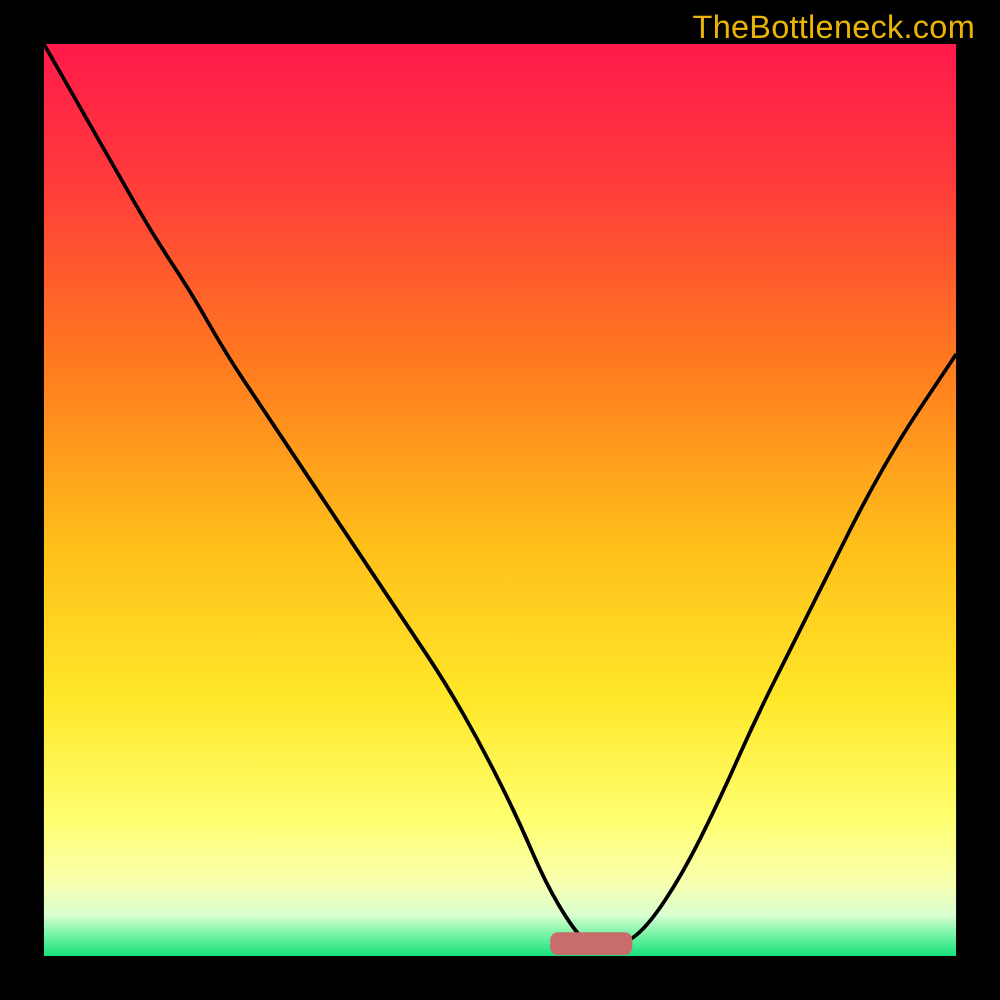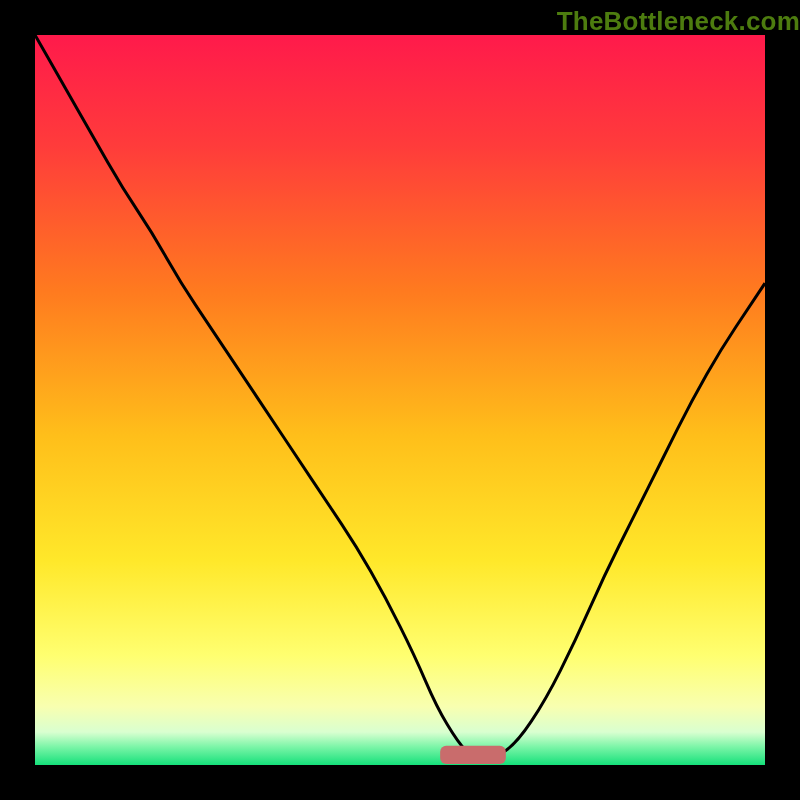--- a/index.html
+++ b/index.html
@@ -13,24 +13,24 @@
   }
   .outer {
     position: relative;
     width: 800px;
     height: 800px;
     background: #000;
   }
   .watermark {
     position: absolute;
     top: 6px;
-    right: 0;
-    color: #4d7c0f;
+    right: 20px;
+    color: #eab308;
     font-size: 26px;
-    font-weight: 700;
+    font-weight: 400;
     letter-spacing: 0.2px;
   }
   .plot-wrap {
     position: absolute;
     left: 35px;
     top: 35px;
     width: 730px;
     height: 730px;
   }
   svg {

